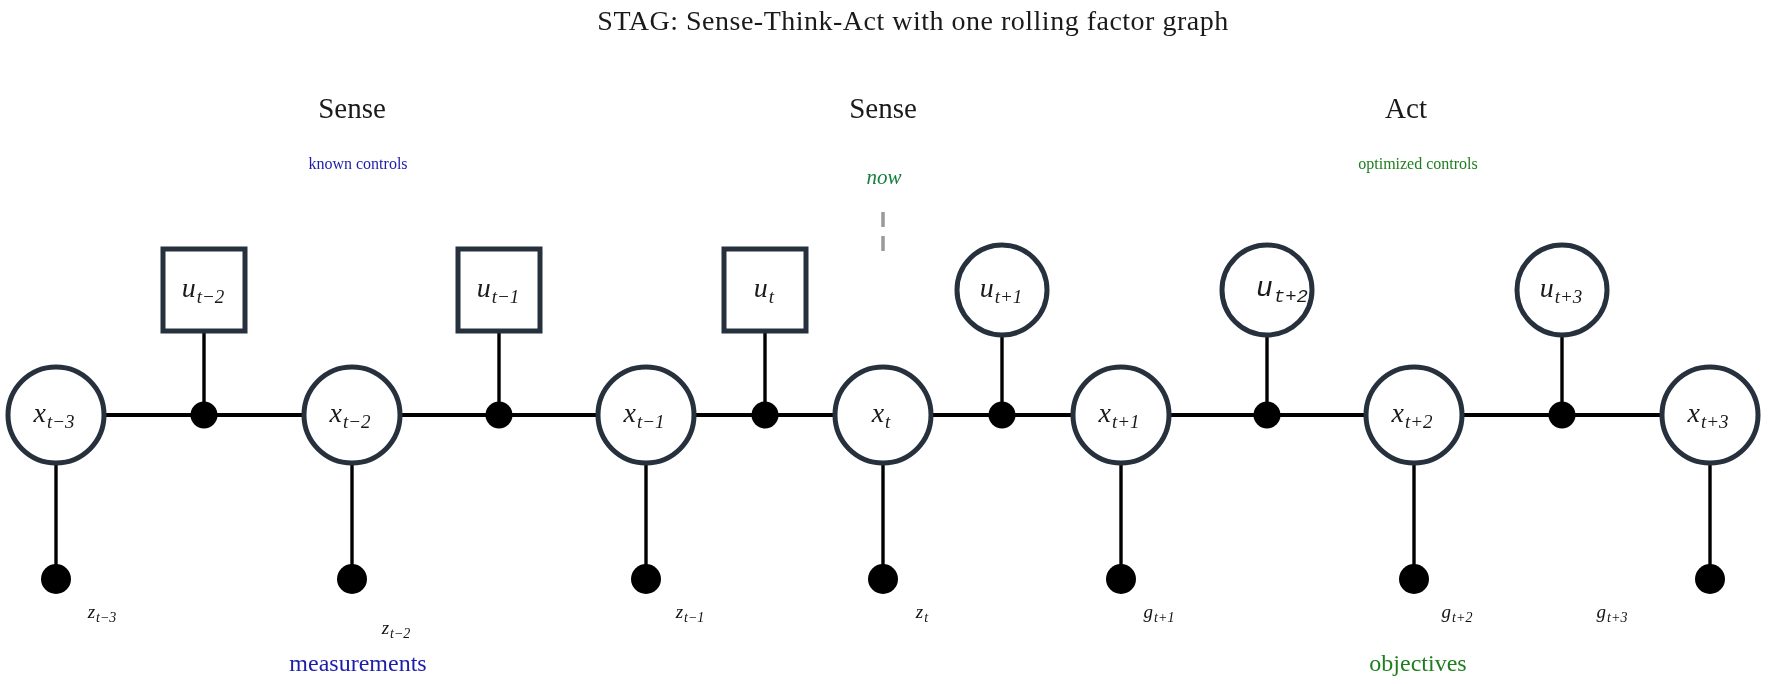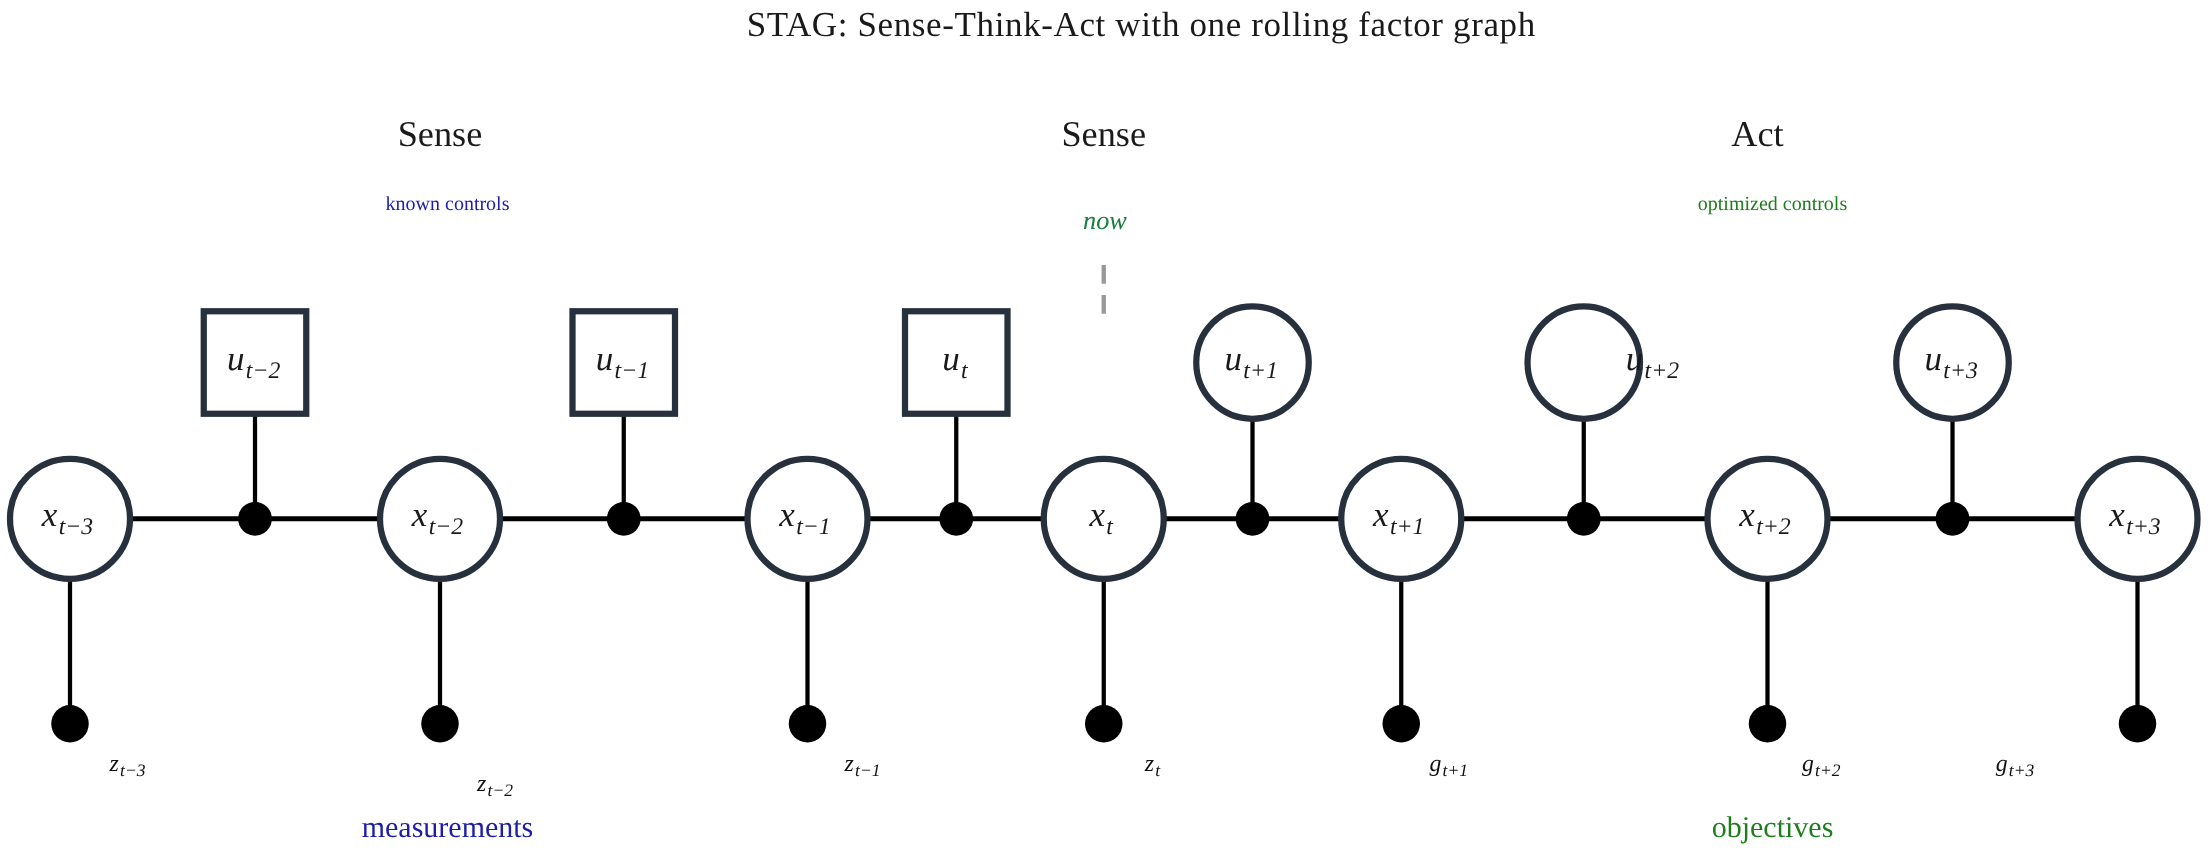--- a/index.html
+++ b/index.html
@@ -100,21 +100,21 @@
   <div class="lbl math node-lbl" style="left:644px;top:415px;"><span>x</span><span class="sub">t−1</span></div>
   <div class="lbl math node-lbl" style="left:881px;top:415px;"><span>x</span><span class="sub">t</span></div>
   <div class="lbl math node-lbl" style="left:1119px;top:415px;"><span>x</span><span class="sub">t+1</span></div>
   <div class="lbl math node-lbl" style="left:1412px;top:415px;"><span>x</span><span class="sub">t+2</span></div>
   <div class="lbl math node-lbl" style="left:1708px;top:415px;"><span>x</span><span class="sub">t+3</span></div>
 
   <div class="lbl math node-lbl" style="left:203px;top:290px;"><span>u</span><span class="sub">t−2</span></div>
   <div class="lbl math node-lbl" style="left:498px;top:290px;"><span>u</span><span class="sub">t−1</span></div>
   <div class="lbl math node-lbl" style="left:764px;top:290px;"><span>u</span><span class="sub">t</span></div>
   <div class="lbl math node-lbl" style="left:1001px;top:290px;"><span>u</span><span class="sub">t+1</span></div>
-  <div class="lbl math node-lbl" style="left:1322px;top:290px;"><span>u</span><span class="sub">t+2</span></div>
+  <div class="lbl math node-lbl" style="left:1282px;top:290px;font-family:Liberation Mono, monospace;"><span>u</span><span class="sub">t+2</span></div>
   <div class="lbl math node-lbl" style="left:1561px;top:290px;"><span>u</span><span class="sub">t+3</span></div>
 
   <div class="lbl math leaf-lbl" style="left:102px;top:613px;"><span>z</span><span class="sub">t−3</span></div>
   <div class="lbl math leaf-lbl" style="left:396px;top:613px;margin-top:16px;"><span>z</span><span class="sub">t−2</span></div>
   <div class="lbl math leaf-lbl" style="left:690px;top:613px;"><span>z</span><span class="sub">t−1</span></div>
   <div class="lbl math leaf-lbl" style="left:922px;top:613px;"><span>z</span><span class="sub">t</span></div>
   <div class="lbl math leaf-lbl" style="left:1159px;top:613px;"><span>g</span><span class="sub">t+1</span></div>
   <div class="lbl math leaf-lbl" style="left:1457px;top:613px;"><span>g</span><span class="sub">t+2</span></div>
   <div class="lbl math leaf-lbl" style="left:1612px;top:613px;"><span>g</span><span class="sub">t+3</span></div>
 

